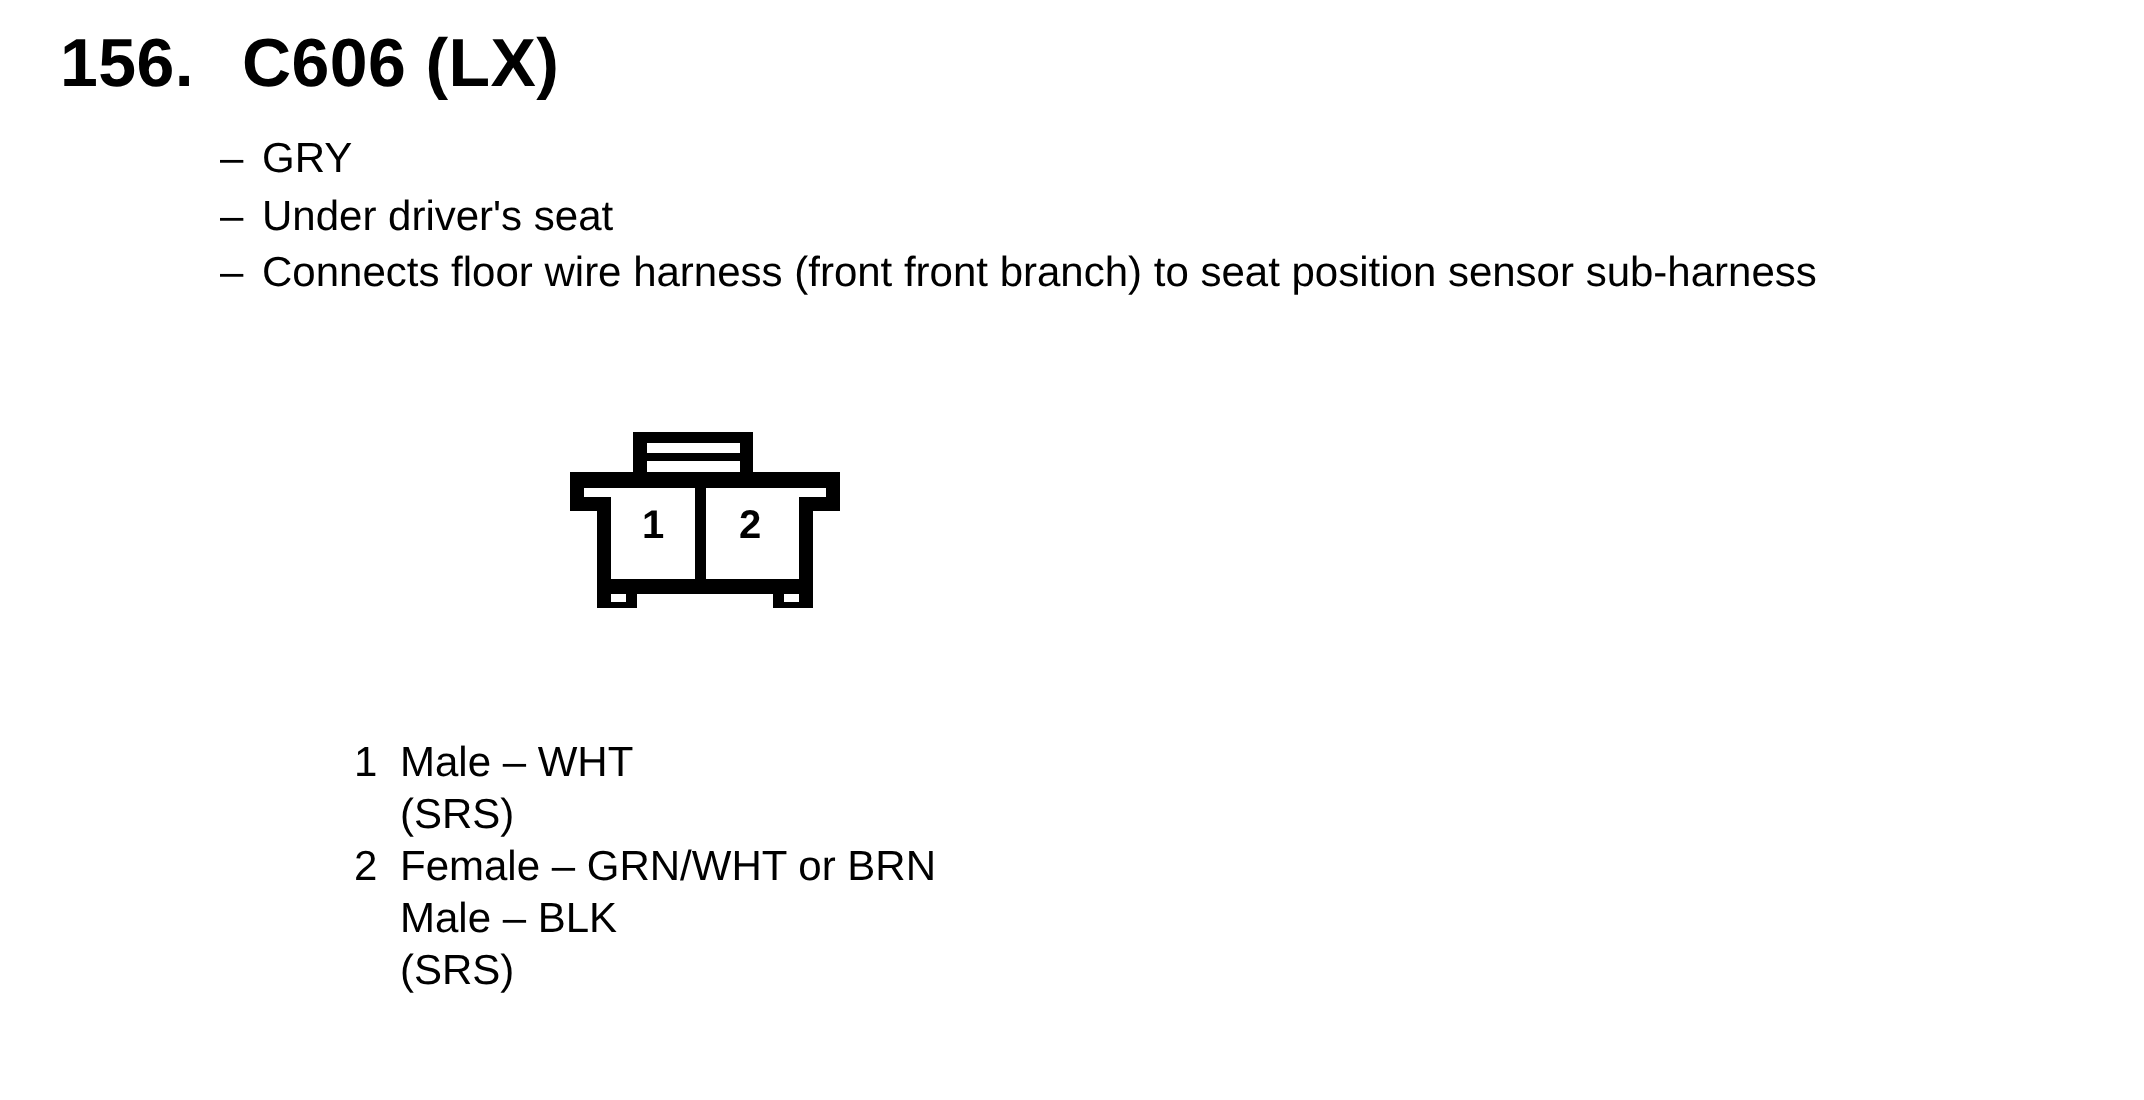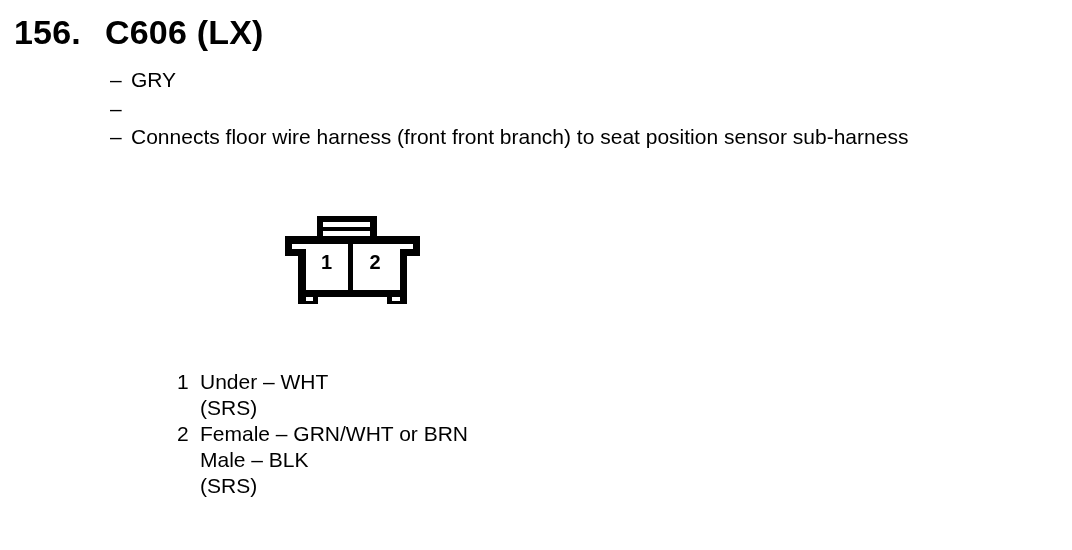--- a/index.html
+++ b/index.html
@@ -24,20 +24,21 @@
     top: 15px;
     font-size: 34px;
     font-weight: bold;
     line-height: 1;
     white-space: nowrap;
     letter-spacing: 0.2px;
   }
   .title-row .item-number {
     display: inline-block;
     width: 91px;
+    margin-left: 16px;
   }
 
   
   .details {
     position: absolute;
     left: 110px;
     top: 66px;
     font-size: 21px;
     line-height: 28.5px;
     white-space: nowrap;
@@ -88,20 +89,21 @@
     <span class="item-number">156.</span><span>C606 (LX)</span>
   </div>
 
   <div class="details">
     <div class="detail-line">
       <span class="bullet-dash">–</span>
       <span>GRY</span>
     </div>
     <div class="detail-line">
       <span class="bullet-dash">–</span>
+      <span>Under driver's seat</span>
     </div>
     <div class="detail-line">
       <span class="bullet-dash">–</span>
       <span>Connects floor wire harness (front front branch) to seat position sensor sub-harness</span>
     </div>
   </div>
 
   <svg class="connector-svg" viewBox="0 0 145 105" xmlns="http://www.w3.org/2000/svg" shape-rendering="crispEdges">
 
     <g>
@@ -119,21 +121,21 @@
     </g>
 
     <text x="46.5" y="64" text-anchor="middle" fill="#000000">1</text>
     <text x="95" y="64" text-anchor="middle" fill="#000000">2</text>
   </svg>
 
   <div class="pin-list">
     <div class="pin-entry">
       <span class="pin-num">1</span>
       <div class="pin-lines">
-        <div>Under – WHT</div>
+        <div>Male – WHT</div>
         <div>(SRS)</div>
       </div>
     </div>
     <div class="pin-entry">
       <span class="pin-num">2</span>
       <div class="pin-lines">
         <div>Female – GRN/WHT or BRN</div>
         <div>Male – BLK</div>
         <div>(SRS)</div>
       </div>

